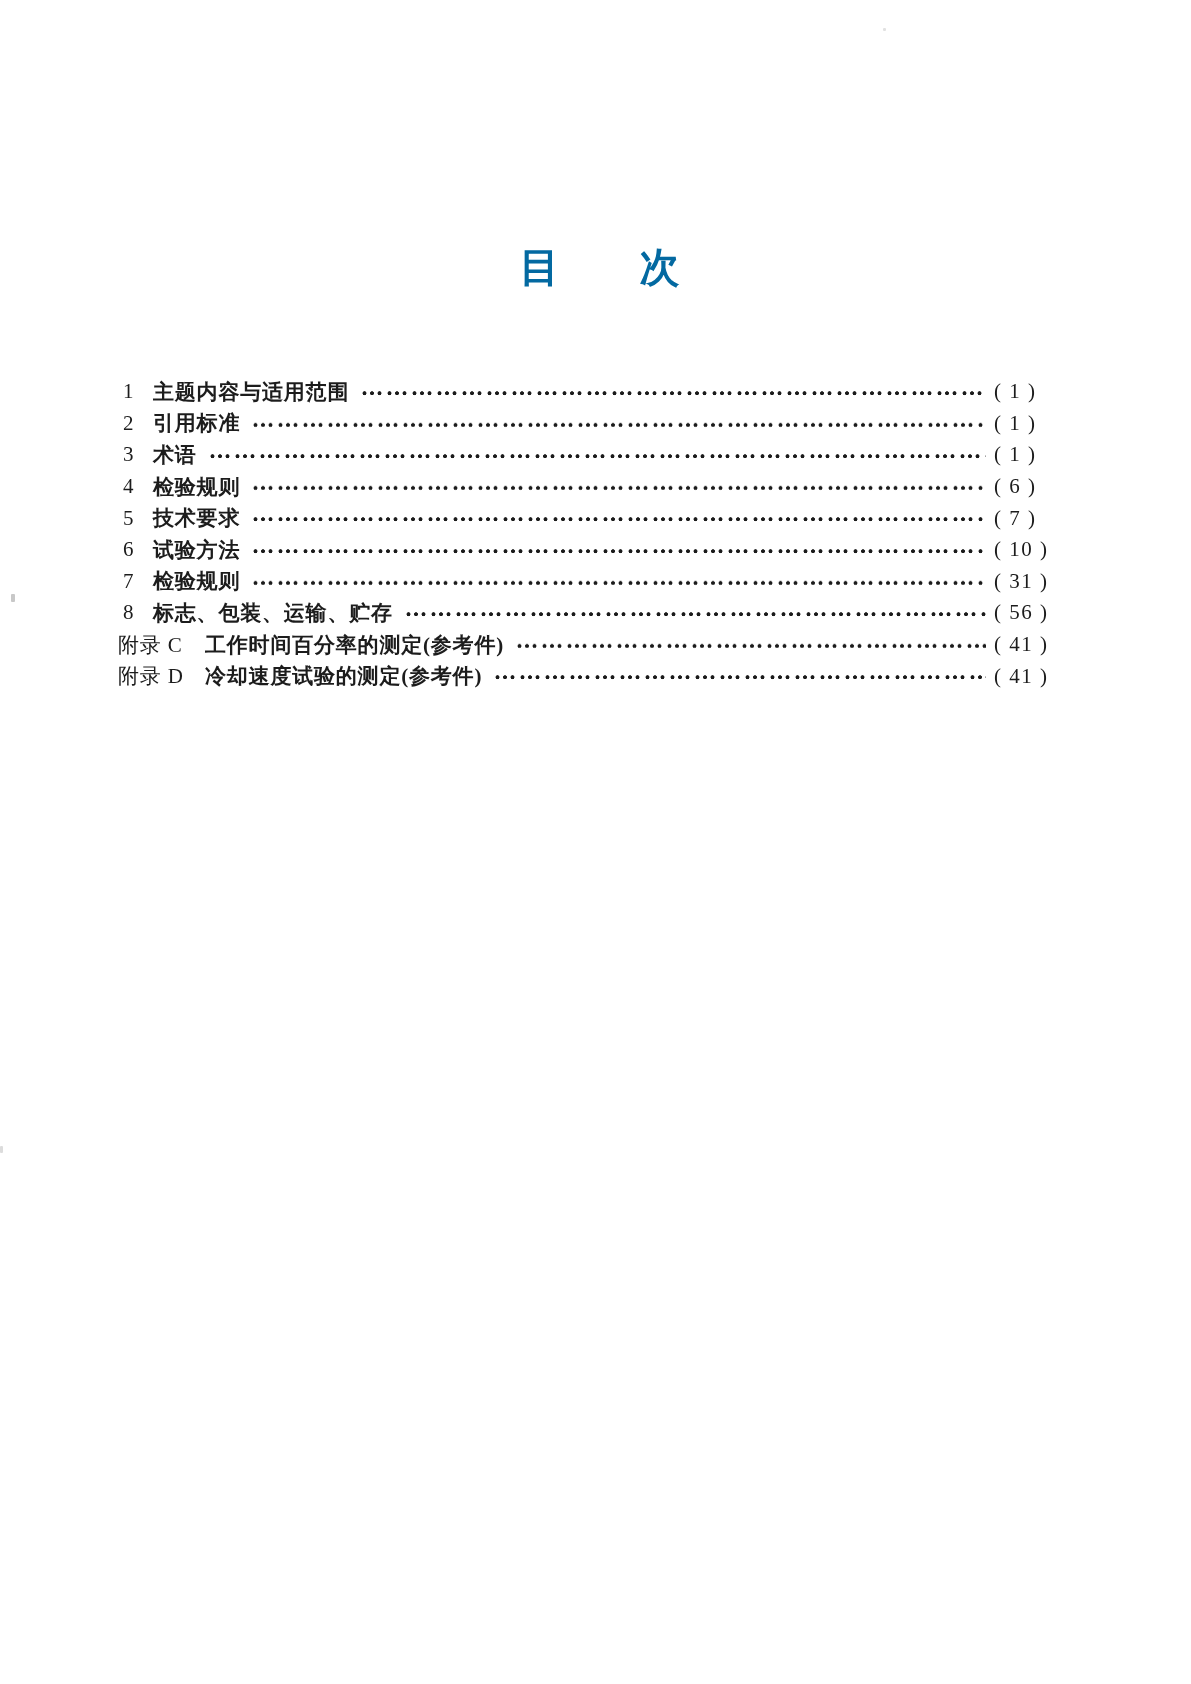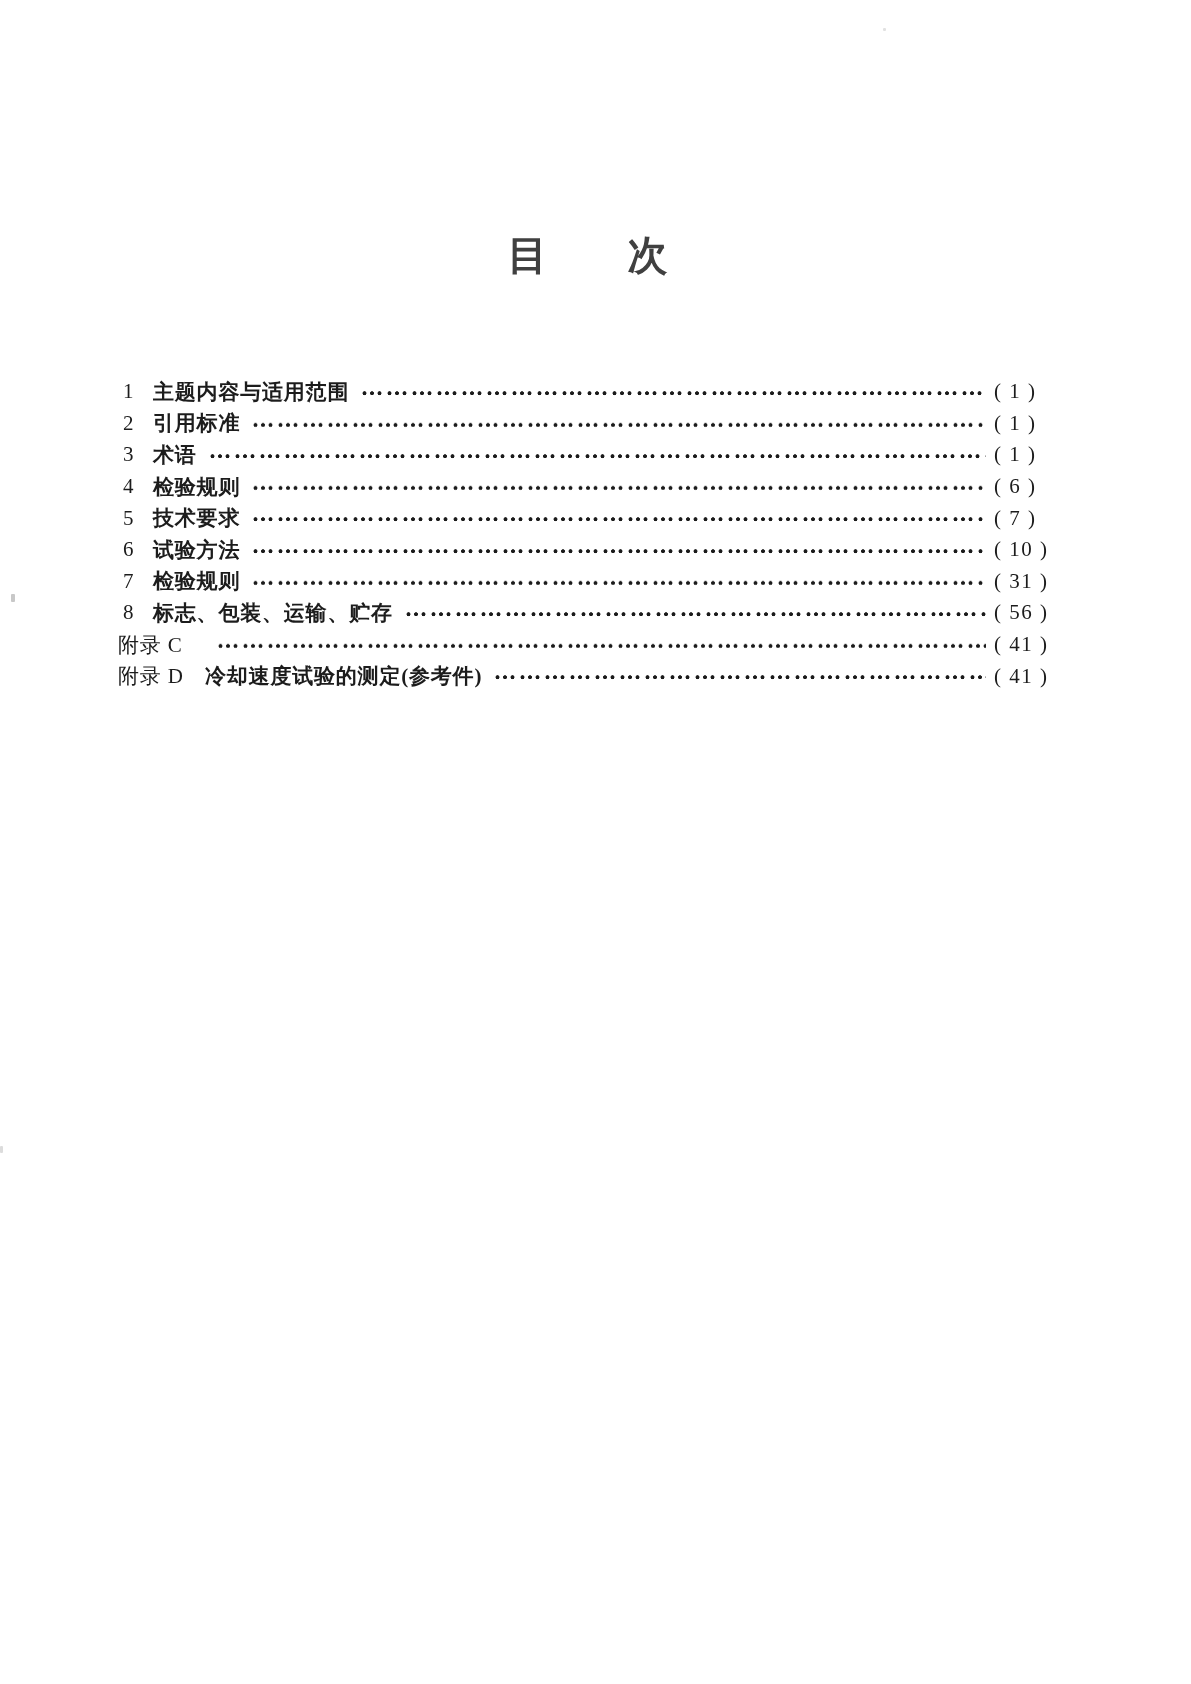--- a/index.html
+++ b/index.html
@@ -15,27 +15,27 @@
     background: #ffffff;
     overflow: hidden;
     color: #1c1c1c;
     font-family: "Liberation Serif", "DejaVu Serif", serif;
   }
   .title {
     position: absolute;
     top: 232px;
     left: 0;
     width: 1175px;
-    margin: 0;
+    margin: 12px;
     text-align: center;
     font-size: 40px;
     line-height: 46px;
     font-weight: 700;
     font-family: "Liberation Sans", "DejaVu Sans", sans-serif;
-    color: #404040;
+    color: #0369a1;
     white-space: pre;
   }
   .toc {
     position: absolute;
     top: 376px;
     left: 118px;
     width: 942px;
   }
   .row {
     display: flex;
@@ -153,20 +153,21 @@
       <span class="prefix">8</span>
       <span class="label">标志、包装、运输、贮存</span>
       <span class="dots"></span>
       <span class="pagenum">( 56 )</span>
     </div>
 
 
 
     <div class="row appendix">
       <span class="prefix">附录 C</span>
+      <span class="label">工作时间百分率的测定(参考件)</span>
       <span class="dots"></span>
       <span class="pagenum">( 41 )</span>
     </div>
 
     <div class="row appendix">
       <span class="prefix">附录 D</span>
       <span class="label">冷却速度试验的测定(参考件)</span>
       <span class="dots"></span>
       <span class="pagenum">( 41 )</span>
     </div>

